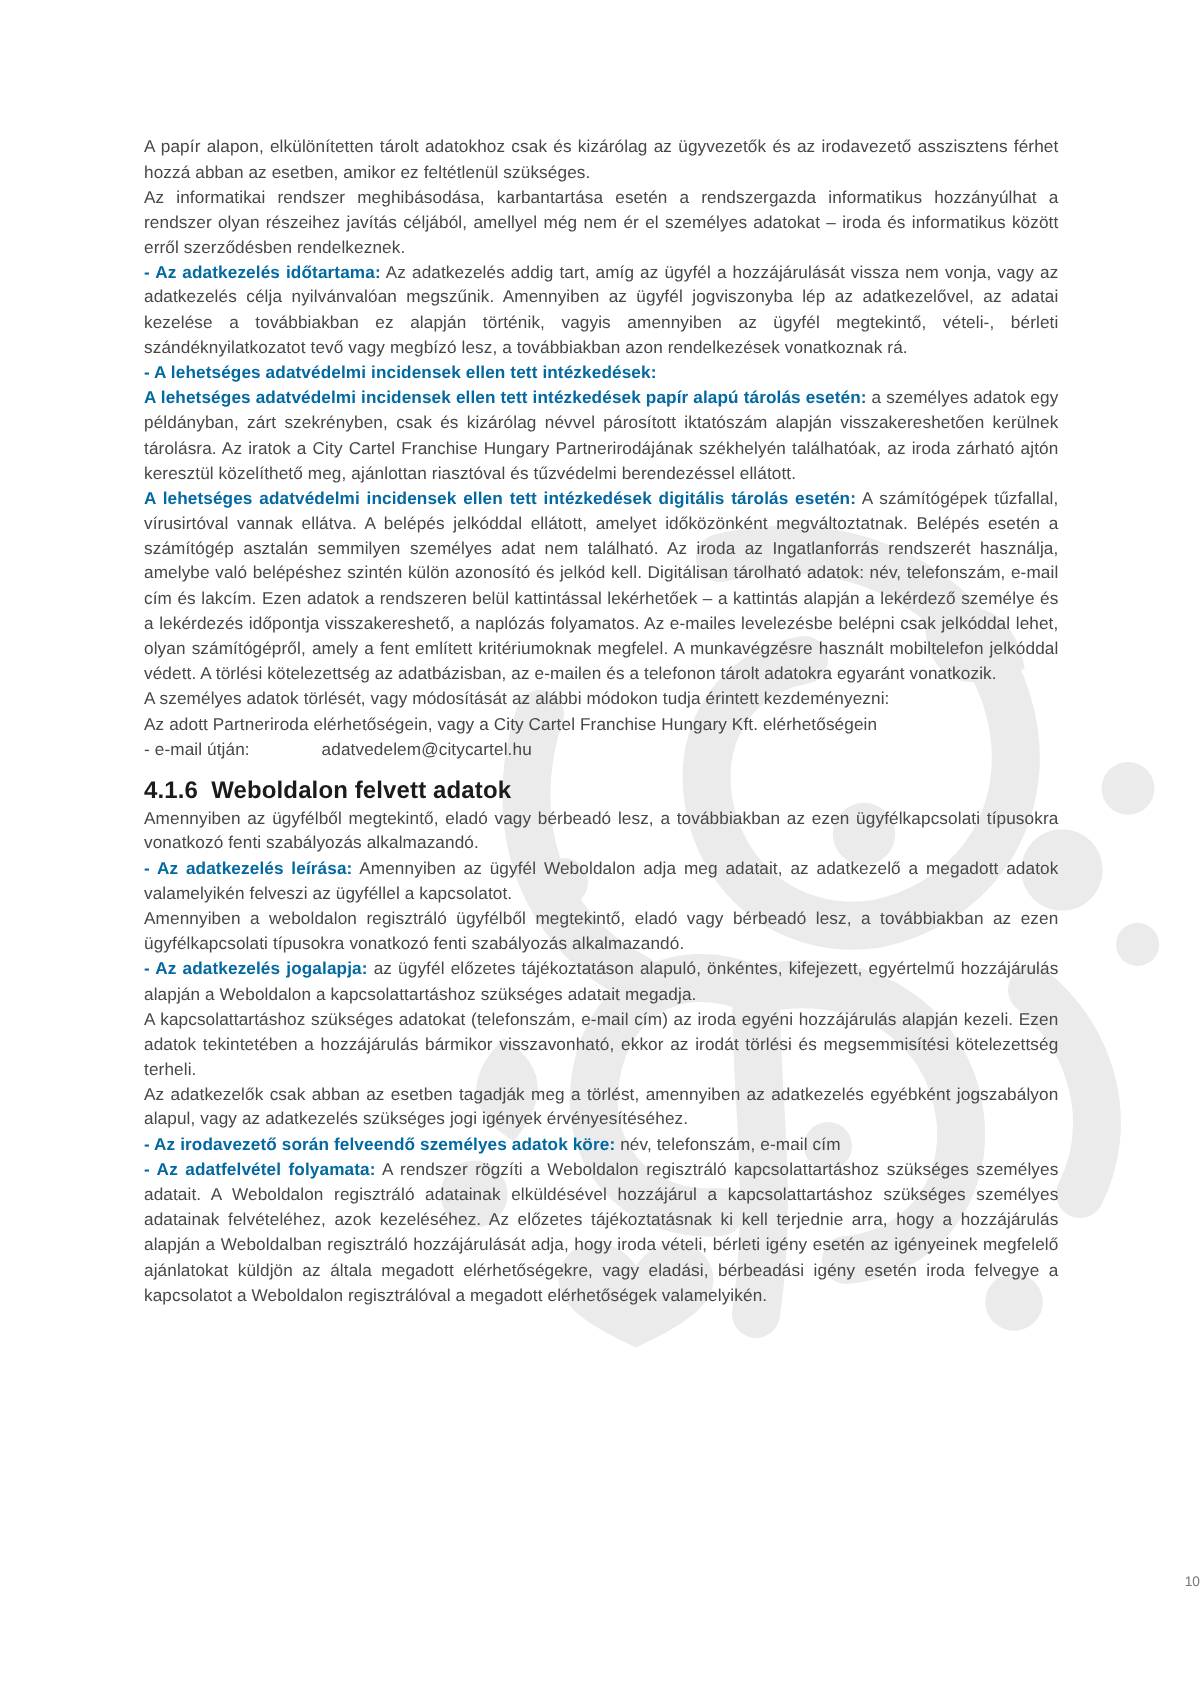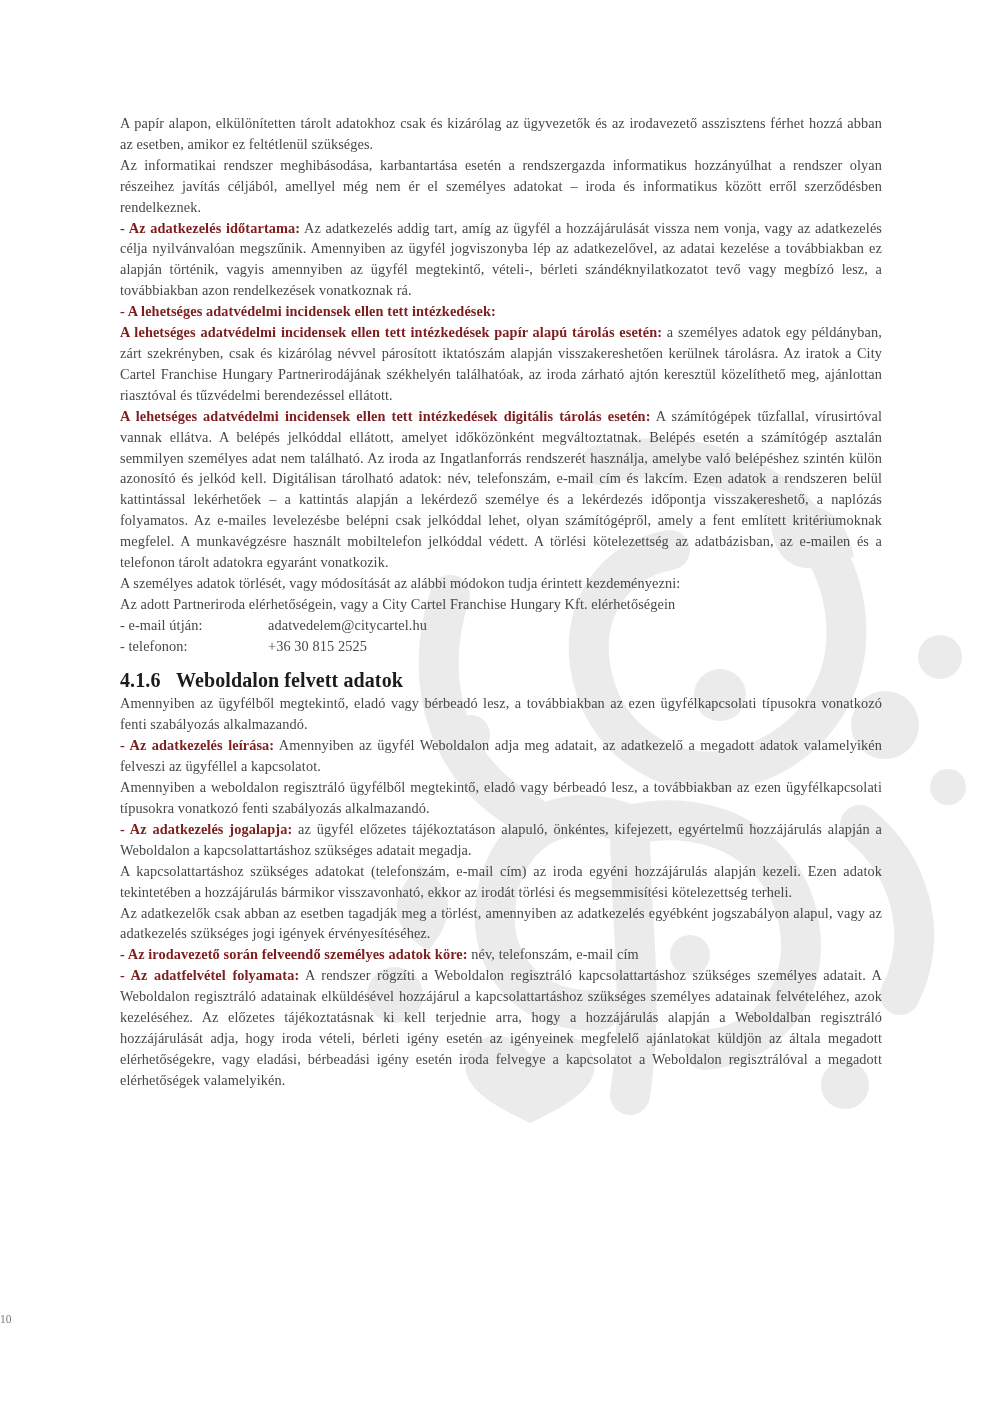--- a/index.html
+++ b/index.html
@@ -1,21 +1,21 @@
 <!DOCTYPE html>
 <html lang="hu"><head>
 <meta charset="utf-8">
 <style>
   html,body{margin:0;padding:0;background:#ffffff;}
   .page{
     position:relative;
     width:1000px;
     height:1414px;
     background:#ffffff;
-    font-family:Liberation Serif, serif;
+    font-family:Liberation Sans, sans-serif;
     overflow:hidden;
   }
   .watermark{
     position:absolute;
     left:300px;
     top:395px;
     width:700px;
     height:745px;
     z-index:0;
     pointer-events:none;
@@ -30,21 +30,21 @@
     font-size:14.3px;
     line-height:20.9px;
     letter-spacing:0.1px;
   }
   .content p{
     margin:0;
     text-align:justify;
   }
   .b{
     font-weight:bold;
-    color:#7f1d1d;
+    color:#0369a1;
   }
   .contact-row{
     display:flex;
   }
   .contact-label{
     flex:0 0 148px;
   }
   .contact-value{
     flex:1;
   }
@@ -56,21 +56,21 @@
     font-size:20px;
   }
   .section-heading .h-num{
     flex:0 0 56px;
   }
   .page-number{
     position:absolute;
     left:0;
     right:0;
     top:1313px;
-    text-align:left;
+    text-align:right;
     color:#787878;
     font-size:11.5px;
     z-index:1;
   }
 </style>
 </head>
 <body>
 
 <div class="page">
 
@@ -105,24 +105,20 @@
       <p><span class="b">- Az adatkezelés időtartama:</span><span> Az adatkezelés addig tart, amíg az ügyfél a hozzájárulását vissza nem vonja, vagy az adatkezelés célja nyilvánvalóan megszűnik. Amennyiben az ügyfél jogviszonyba lép az adatkezelővel, az adatai kezelése a továbbiakban ez alapján történik, vagyis amennyiben az ügyfél megtekintő, vételi-, bérleti szándéknyilatkozatot tevő vagy megbízó lesz, a továbbiakban azon rendelkezések vonatkoznak rá.</span></p>
       <p><span class="b">- A lehetséges adatvédelmi incidensek ellen tett intézkedések:</span></p>
       <p><span class="b">A lehetséges adatvédelmi incidensek ellen tett intézkedések papír alapú tárolás esetén:</span><span> a személyes adatok egy példányban, zárt szekrényben, csak és kizárólag névvel párosított iktatószám alapján visszakereshetően kerülnek tárolásra. Az iratok a City Cartel Franchise Hungary Partnerirodájának székhelyén találhatóak, az iroda zárható ajtón keresztül közelíthető meg, ajánlottan riasztóval és tűzvédelmi berendezéssel ellátott.</span></p>
       <p><span class="b">A lehetséges adatvédelmi incidensek ellen tett intézkedések digitális tárolás esetén:</span><span> A számítógépek tűzfallal, vírusirtóval vannak ellátva. A belépés jelkóddal ellátott, amelyet időközönként megváltoztatnak. Belépés esetén a számítógép asztalán semmilyen személyes adat nem található. Az iroda az Ingatlanforrás rendszerét használja, amelybe való belépéshez szintén külön azonosító és jelkód kell. Digitálisan tárolható adatok: név, telefonszám, e-mail cím és lakcím. Ezen adatok a rendszeren belül kattintással lekérhetőek – a kattintás alapján a lekérdező személye és a lekérdezés időpontja visszakereshető, a naplózás folyamatos. Az e-mailes levelezésbe belépni csak jelkóddal lehet, olyan számítógépről, amely a fent említett kritériumoknak megfelel. A munkavégzésre használt mobiltelefon jelkóddal védett. A törlési kötelezettség az adatbázisban, az e-mailen és a telefonon tárolt adatokra egyaránt vonatkozik.</span></p>
       <p><span>A személyes adatok törlését, vagy módosítását az alábbi módokon tudja érintett kezdeményezni:</span></p>
       <p><span>Az adott Partneriroda elérhetőségein, vagy a City Cartel Franchise Hungary Kft. elérhetőségein</span></p>
       <div class="contact-row">
         <span class="contact-label">- e-mail útján:</span>
         <span class="contact-value">adatvedelem@citycartel.hu</span>
       </div>
-      <div class="contact-row">
-        <span class="contact-label">- telefonon:</span>
-        <span class="contact-value">+36 30 815 2525</span>
-      </div>
       <div class="section-heading">
         <span class="h-num">4.1.6</span>
         <span class="h-title">Weboldalon felvett adatok</span>
       </div>
       <p><span>Amennyiben az ügyfélből megtekintő, eladó vagy bérbeadó lesz, a továbbiakban az ezen ügyfélkapcsolati típusokra vonatkozó fenti szabályozás alkalmazandó.</span></p>
       <p><span class="b">- Az adatkezelés leírása:</span><span> Amennyiben az ügyfél Weboldalon adja meg adatait, az adatkezelő a megadott adatok valamelyikén felveszi az ügyféllel a kapcsolatot.</span></p>
       <p><span>Amennyiben a weboldalon regisztráló ügyfélből megtekintő, eladó vagy bérbeadó lesz, a továbbiakban az ezen ügyfélkapcsolati típusokra vonatkozó fenti szabályozás alkalmazandó.</span></p>
       <p><span class="b">- Az adatkezelés jogalapja:</span><span> az ügyfél előzetes tájékoztatáson alapuló, önkéntes, kifejezett, egyértelmű hozzájárulás alapján a Weboldalon a kapcsolattartáshoz szükséges adatait megadja.</span></p>
       <p><span>A kapcsolattartáshoz szükséges adatokat (telefonszám, e-mail cím) az iroda egyéni hozzájárulás alapján kezeli. Ezen adatok tekintetében a hozzájárulás bármikor visszavonható, ekkor az irodát törlési és megsemmisítési kötelezettség terheli.</span></p>
       <p><span>Az adatkezelők csak abban az esetben tagadják meg a törlést, amennyiben az adatkezelés egyébként jogszabályon alapul, vagy az adatkezelés szükséges jogi igények érvényesítéséhez.</span></p>

